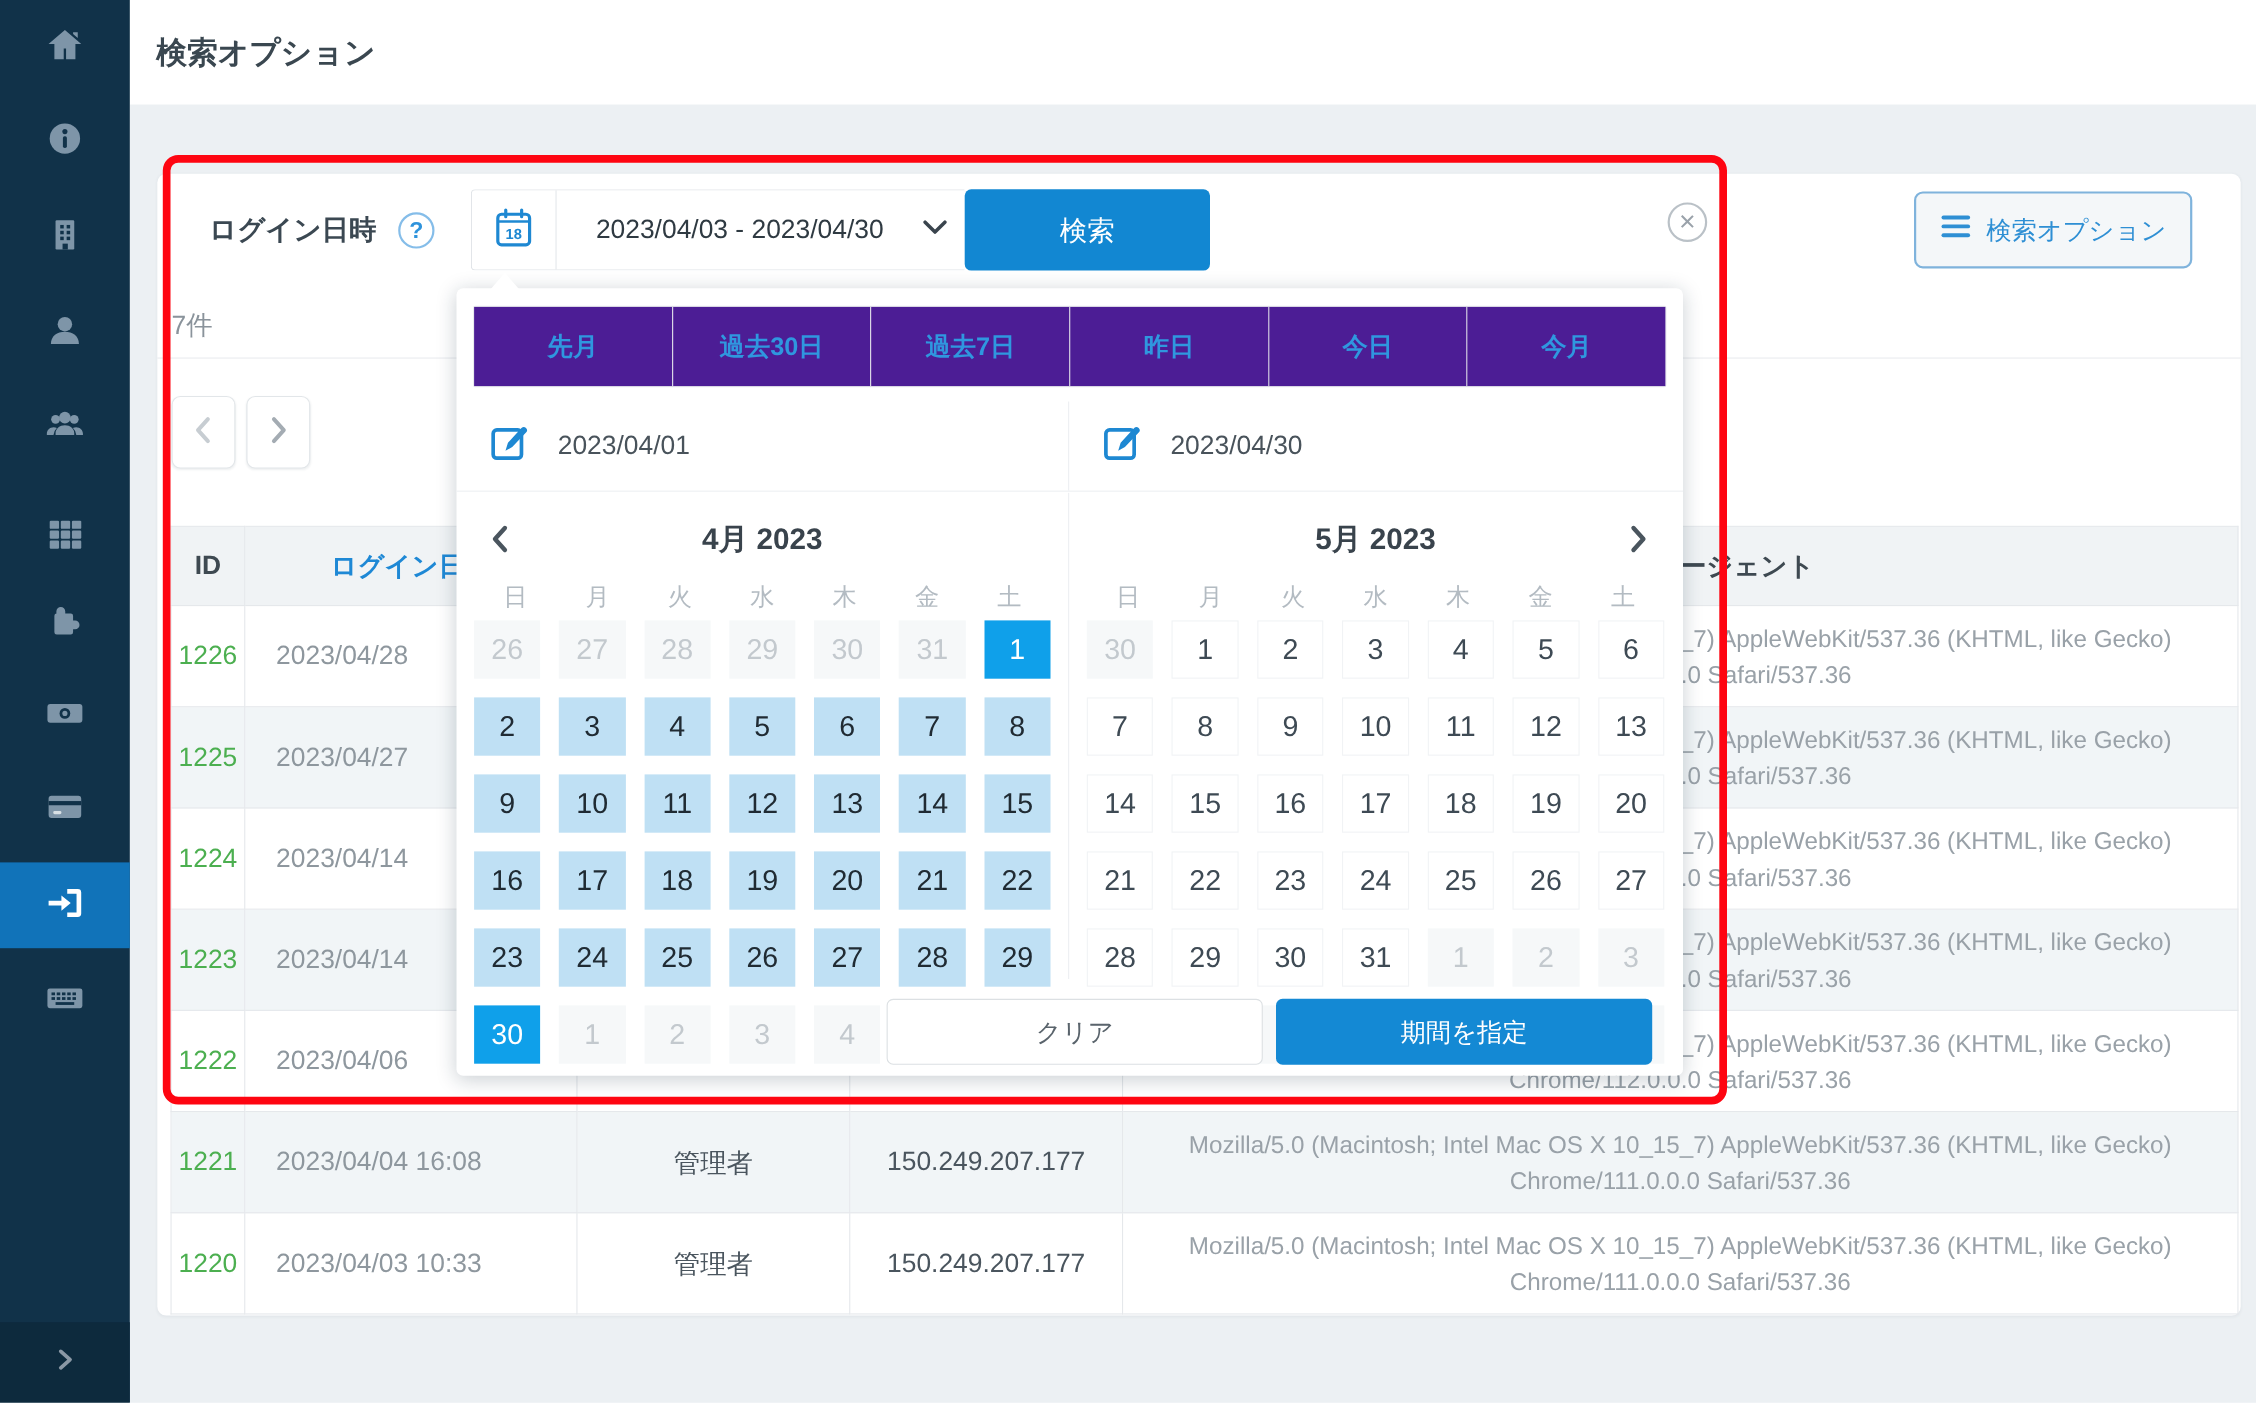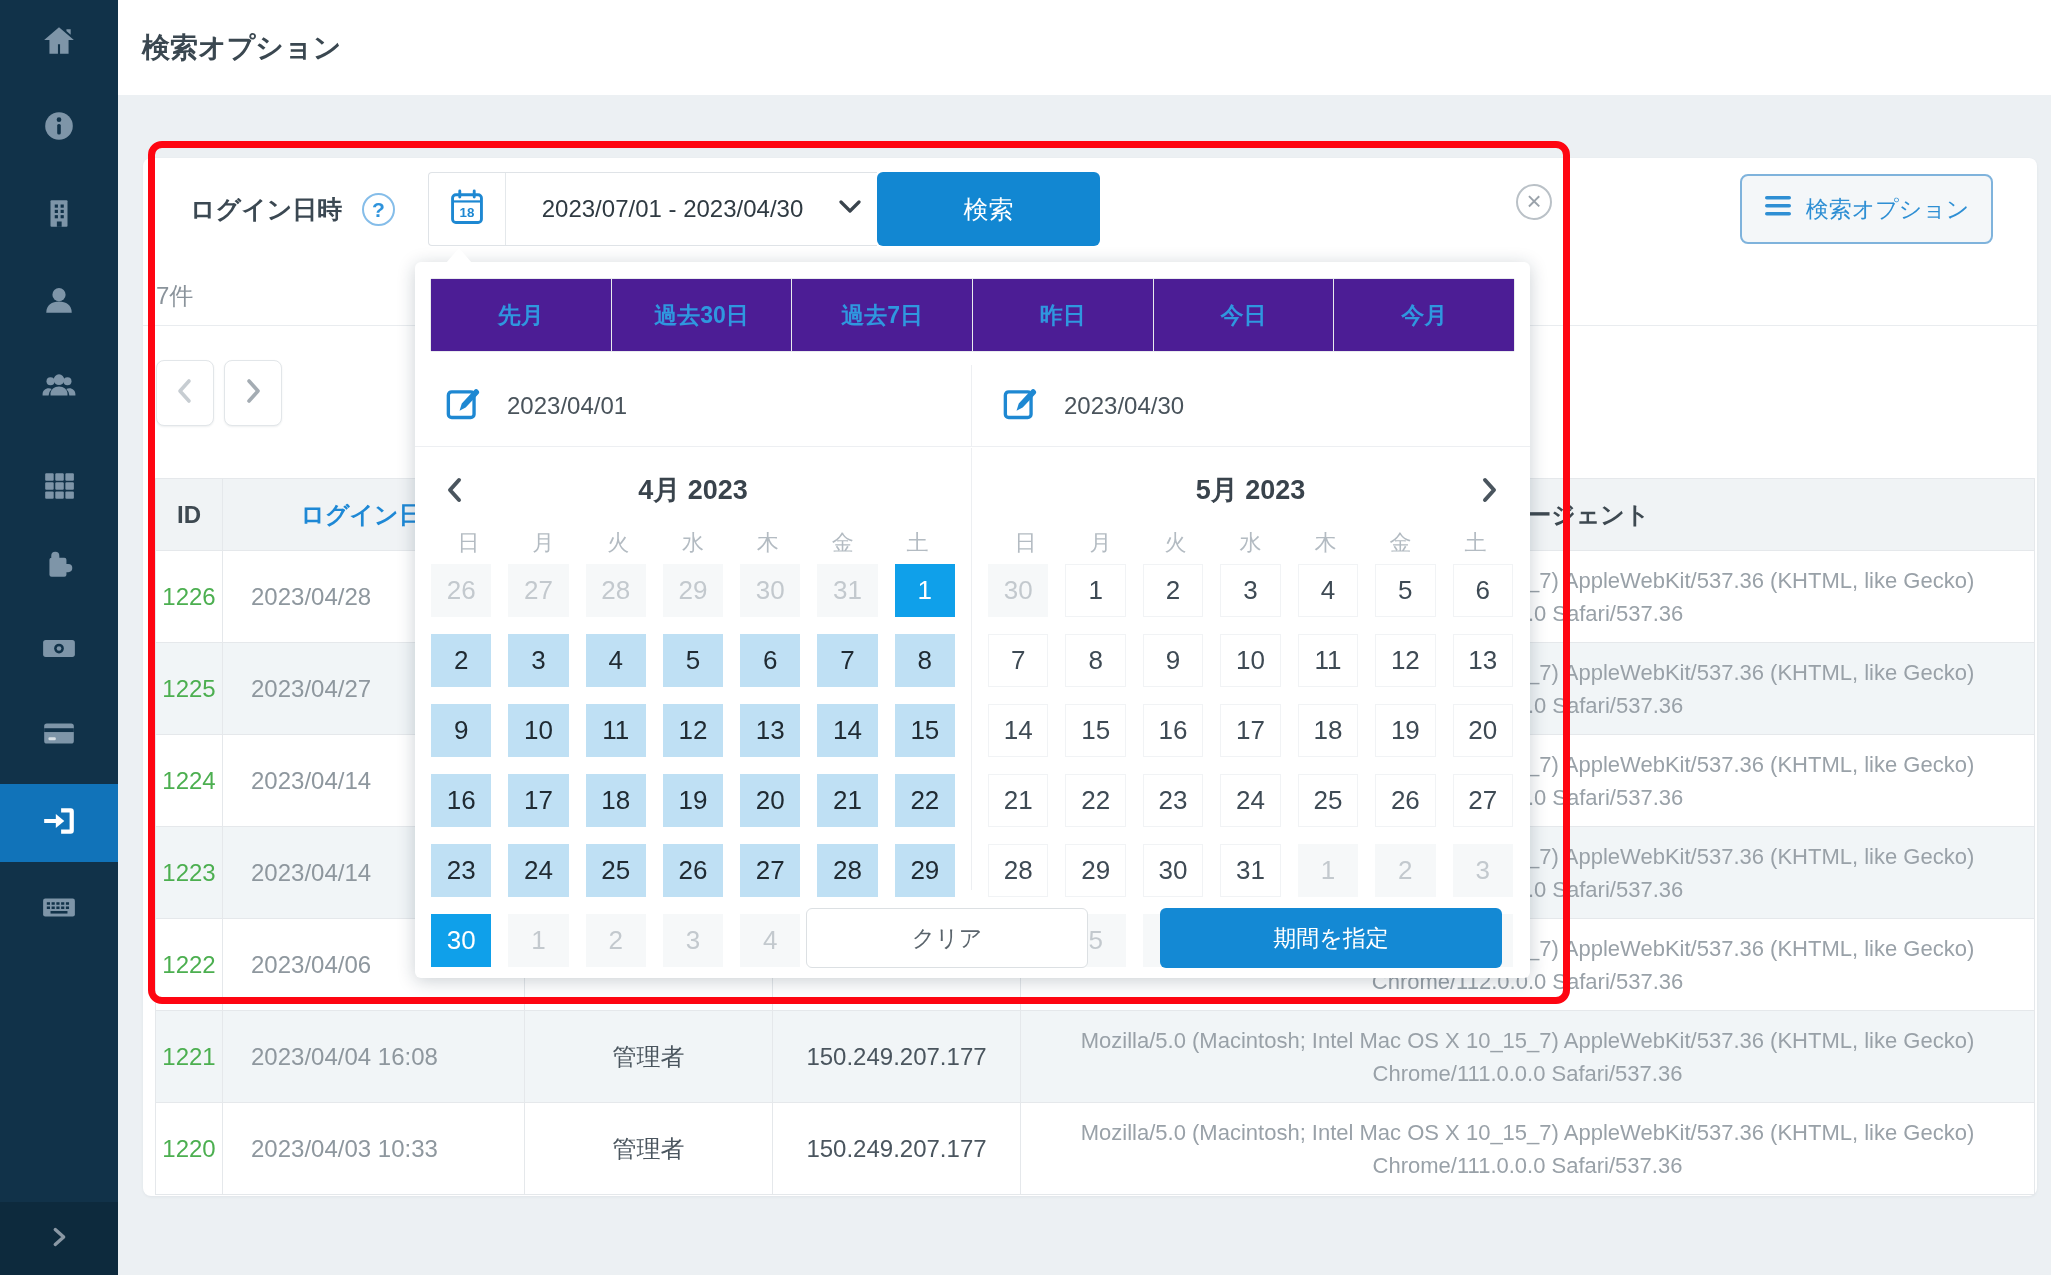--- a/index.html
+++ b/index.html
@@ -74,21 +74,21 @@
   .cal-nav.prev { left:6px; } .cal-nav.next { right:6px; }
   .cal-dow { display:flex; margin-top:14px; height:32px; }
   .cal-dow span { flex:1; text-align:center; font-size:22px; color:#B3BBC2; }
   .cal-grid { display:grid; grid-template-columns:repeat(7,1fr); grid-auto-rows:53px; gap:17px; margin-top:4px; }
   .cal-cell { display:flex; align-items:center; justify-content:center; font-size:26px; cursor:pointer; }
   .c-out   { background:#F6F8F9; color:#C3C9CE; }
   .c-range { background:#BFE0F4; color:#202B33; }
   .c-sel   { background:#0FA0EA; color:#fff; }
   .c-norm  { background:#fff; color:#3E4A54; border:1px solid #F1F3F5; }
 
-  #clear-btn { position:absolute; left:391px; top:646px; width:282px; height:60px; background:#fff; border:1px solid #DCE0E3; border-radius:6px; color:#5A646C; font-size:23px; cursor:pointer; }
+  #clear-btn { position:absolute; left:391px; top:646px; width:342px; height:60px; background:#fff; border:1px solid #DCE0E3; border-radius:6px; color:#5A646C; font-size:23px; cursor:pointer; }
   #apply-btn { position:absolute; left:745px; top:646px; width:342px; height:60px; background:#1489D4; border:none; border-radius:6px; color:#fff; font-size:23px; cursor:pointer; }
 
   
   #red-box { position:absolute; left:148px; top:141px; width:1422px; height:863px; border:7px solid #FE0511; border-radius:14px; z-index:90; pointer-events:none; }
 </style>
 </head>
 <body>
 
 <nav id="sidebar">
   <div class="sb-item" style="top:4px">
@@ -208,21 +208,21 @@
       <span>
         <svg width="38" height="40" viewBox="0 0 34 36">
           <rect x="4" y="7" width="26" height="25" rx="3" fill="none" stroke="#1E88D2" stroke-width="2.6"></rect>
           <line x1="10.5" y1="3.5" x2="10.5" y2="9" stroke="#1E88D2" stroke-width="2.6" stroke-linecap="round"></line>
           <line x1="23.5" y1="3.5" x2="23.5" y2="9" stroke="#1E88D2" stroke-width="2.6" stroke-linecap="round"></line>
           <line x1="5" y1="13" x2="29" y2="13" stroke="#1E88D2" stroke-width="2"></line>
           <text x="17" y="27" text-anchor="middle" font-size="12" font-weight="bold" fill="#1E88D2">18</text>
         </svg>
       </span>
     </div>
-    <span id="range-value">2023/07/01 - 2023/04/30</span>
+    <span id="range-value">2023/04/03 - 2023/04/30</span>
     <span id="range-chevron">
       <svg width="22" height="14" viewBox="0 0 22 14">
           <polyline points="2,2 11,11 20,2" fill="none" stroke="#3A444D" stroke-width="3.2" stroke-linecap="round" stroke-linejoin="round"></polyline>
         </svg>
     </span>
   </div>
 
   <button id="search-btn">検索</button>
 
   <div id="options-btn">

